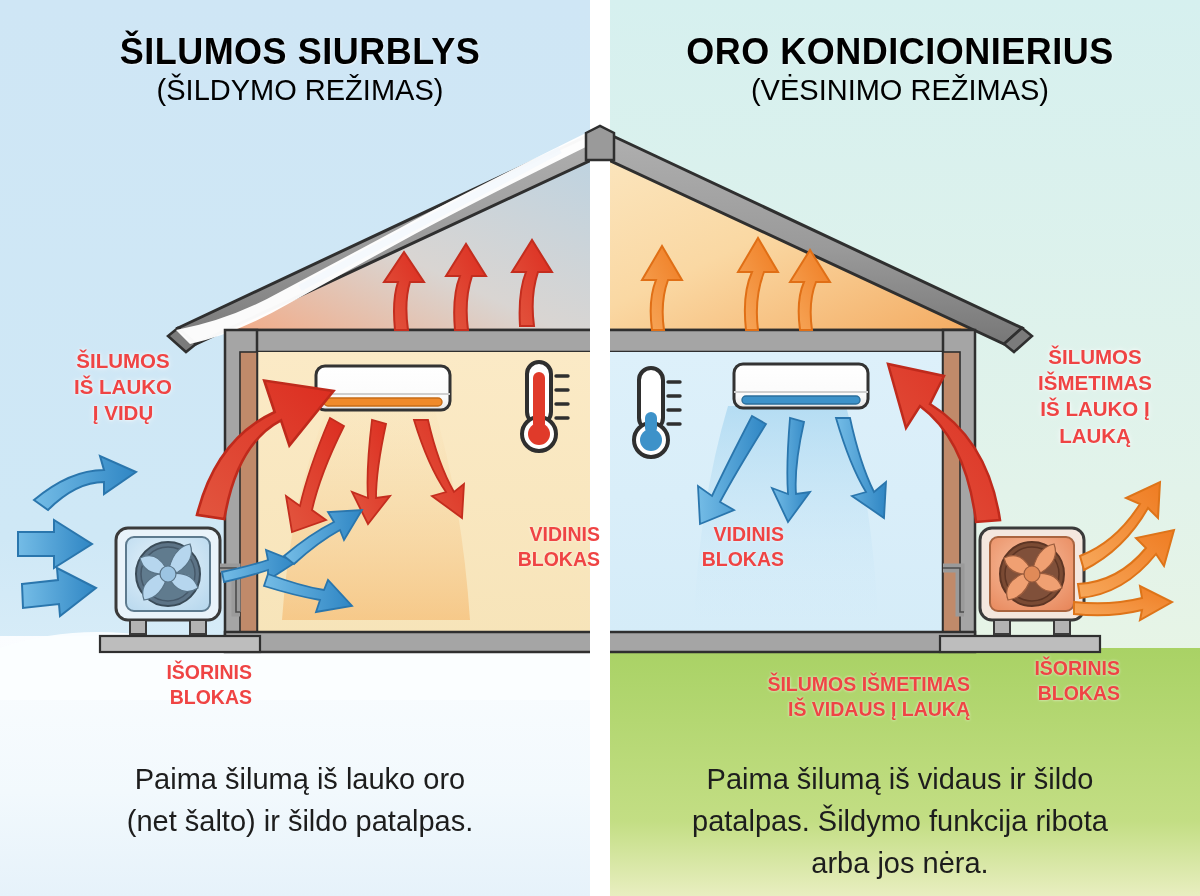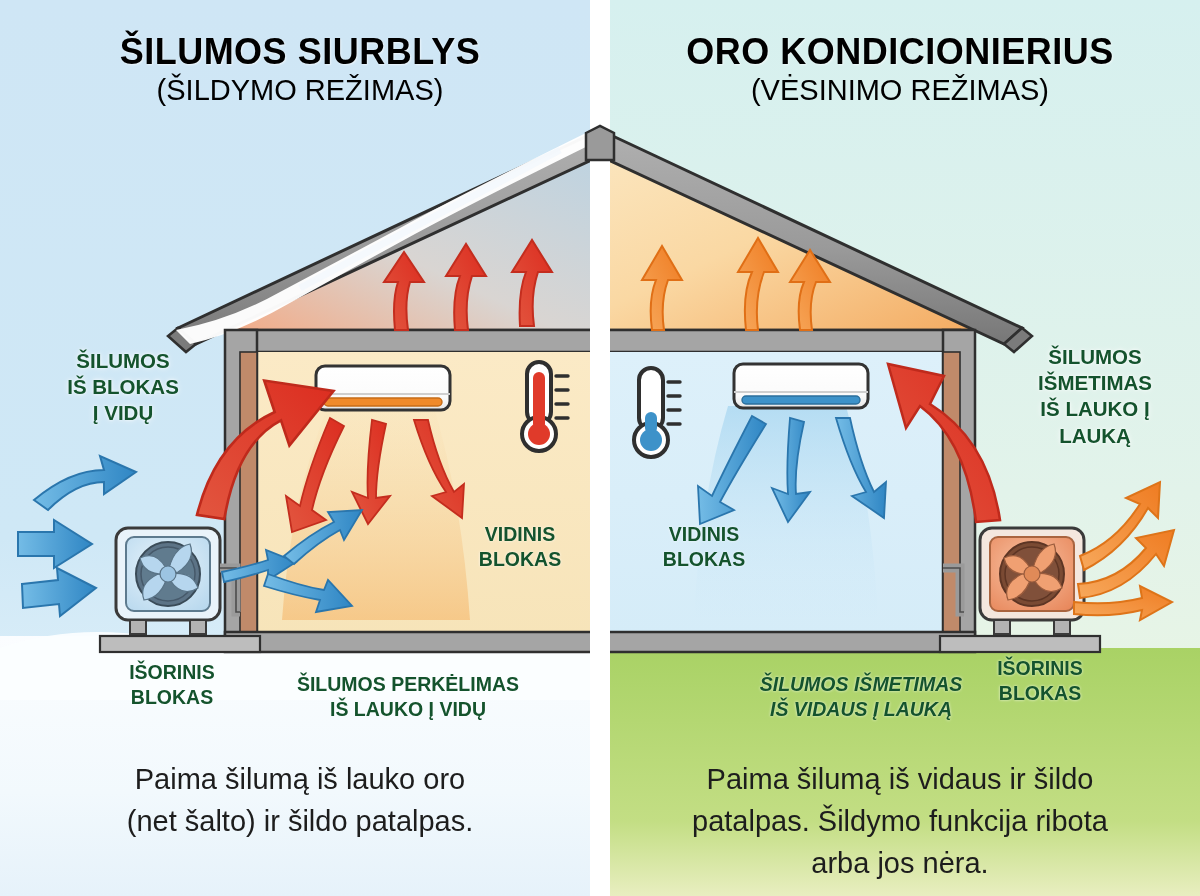--- a/index.html
+++ b/index.html
@@ -9,21 +9,21 @@
     font-family: "Liberation Sans", sans-serif;
   }
   #root {
     position: relative;
     width: 1200px; height: 896px;
     background: #ffffff;
   }
   svg.scene { position: absolute; top: 0; left: 0; width: 1200px; height: 896px; }
 
   
-  .txt { position: absolute; color: #14532d; }
+  .txt { position: absolute; color: #ef4444; }
 
   .title {
     font-weight: bold;
     font-size: 36px;
     letter-spacing: 0.5px;
     text-align: center;
     line-height: 1.0;
     text-shadow: 1px 1px 2px rgba(255,255,255,0.6);
   }
   .subtitle {
@@ -41,21 +41,21 @@
     font-weight: bold;
     font-size: 20.5px;
     line-height: 1.28;
     text-align: center;
     text-shadow: 0 0 3px rgba(255,255,255,0.85), 0 0 6px rgba(255,255,255,0.7);
   }
   .unit-label {
     font-weight: bold;
     font-size: 19.5px;
     line-height: 1.3;
-    text-align: center;
+    text-align: right;
     text-shadow: 0 0 3px rgba(255,255,255,0.8);
   }
   .caption {
     font-size: 29px;
     line-height: 1.45;
     text-align: center;
     color: #1d1d1d;
   }
 </style>
 </head>
@@ -345,21 +345,21 @@
     <div class="title">ŠILUMOS SIURBLYS</div>
     <div class="subtitle">(ŠILDYMO REŽIMAS)</div>
   </div>
   <div class="panel-title-wrap right">
     <div class="title">ORO KONDICIONIERIUS</div>
     <div class="subtitle">(VĖSINIMO REŽIMAS)</div>
   </div>
 
   <div class="txt callout" style="left:18px; top:348px; width:210px;">
     <div>ŠILUMOS</div>
-    <div>IŠ BLOKAS</div>
+    <div>IŠ LAUKO</div>
     <div>Į VIDŲ</div>
   </div>
 
   <div class="txt callout" style="left:1000px; top:344px; width:190px;">
     <div>ŠILUMOS</div>
     <div>IŠMETIMAS</div>
     <div>IŠ LAUKO Į</div>
     <div>LAUKĄ</div>
   </div>
 
@@ -376,26 +376,22 @@
   <div class="txt unit-label" style="left:92px; top:660px; width:160px;">
     <div>IŠORINIS</div>
     <div>BLOKAS</div>
   </div>
 
   <div class="txt unit-label" style="left:960px; top:656px; width:160px;">
     <div>IŠORINIS</div>
     <div>BLOKAS</div>
   </div>
 
-  <div class="txt unit-label" style="left:258px; top:672px; width:300px;">
-    <div>ŠILUMOS PERKĖLIMAS</div>
-    <div>IŠ LAUKO Į VIDŲ</div>
-  </div>
-
-  <div class="txt unit-label" style="left:716px; top:672px; width:290px;font-style:italic;">
+
+  <div class="txt unit-label" style="left:680px; top:672px; width:290px;">
     <div>ŠILUMOS IŠMETIMAS</div>
     <div>IŠ VIDAUS Į LAUKĄ</div>
   </div>
 
   <div class="txt caption" style="left:40px; top:758px; width:520px;">
     <div>Paima šilumą iš lauko oro</div>
     <div>(net šalto) ir šildo patalpas.</div>
   </div>
 
   <div class="txt caption" style="left:630px; top:758px; width:540px;">

